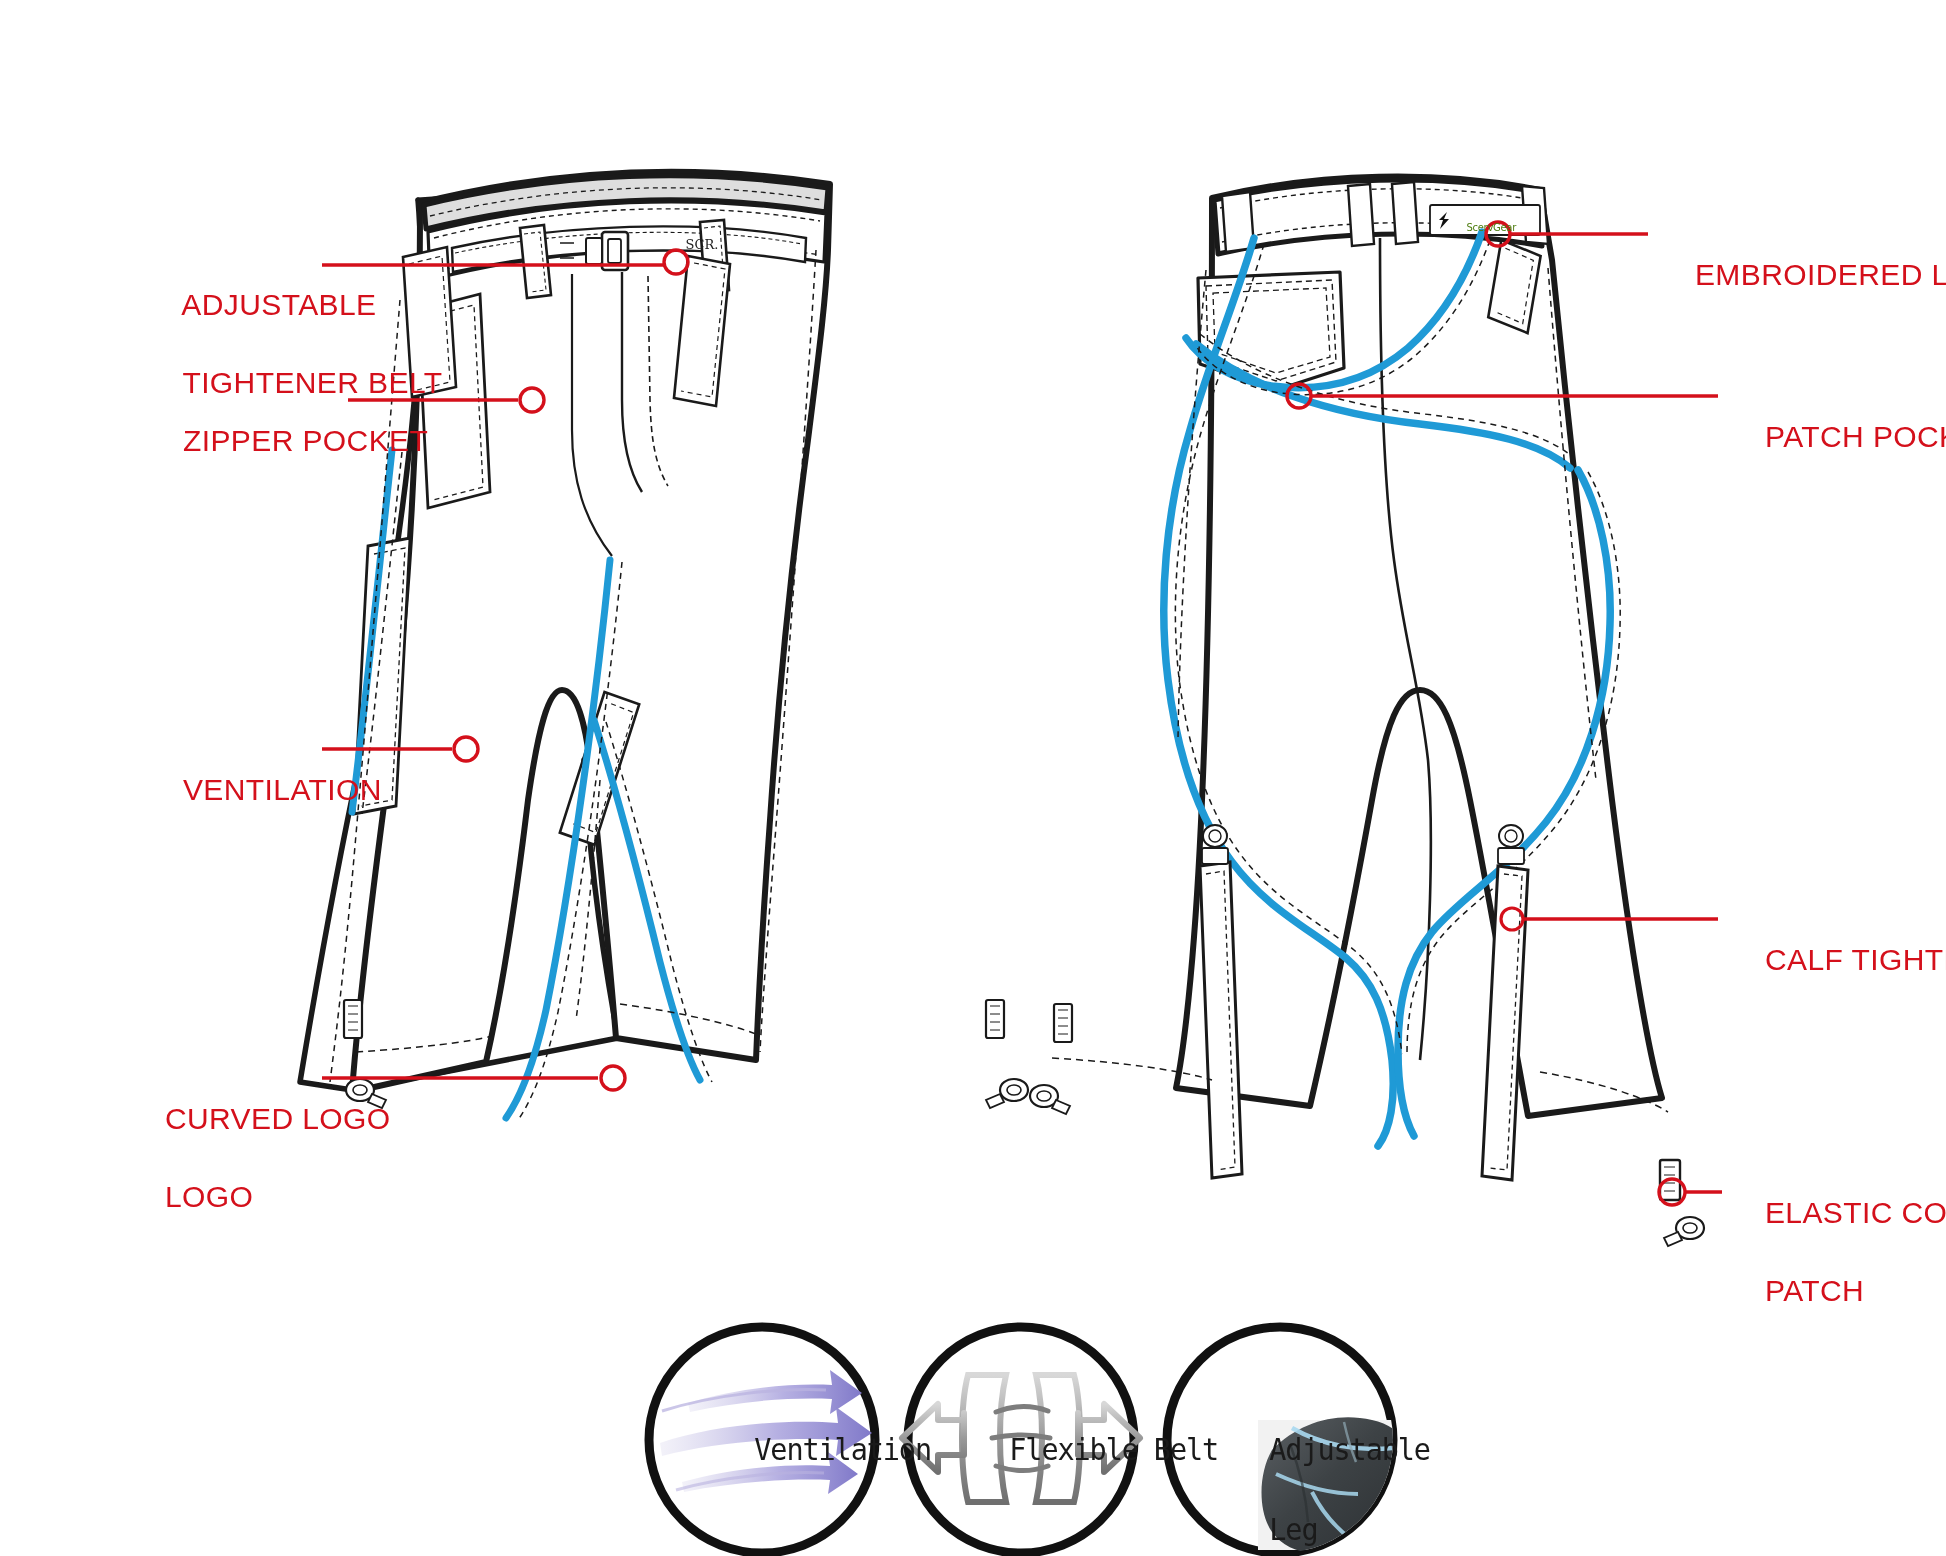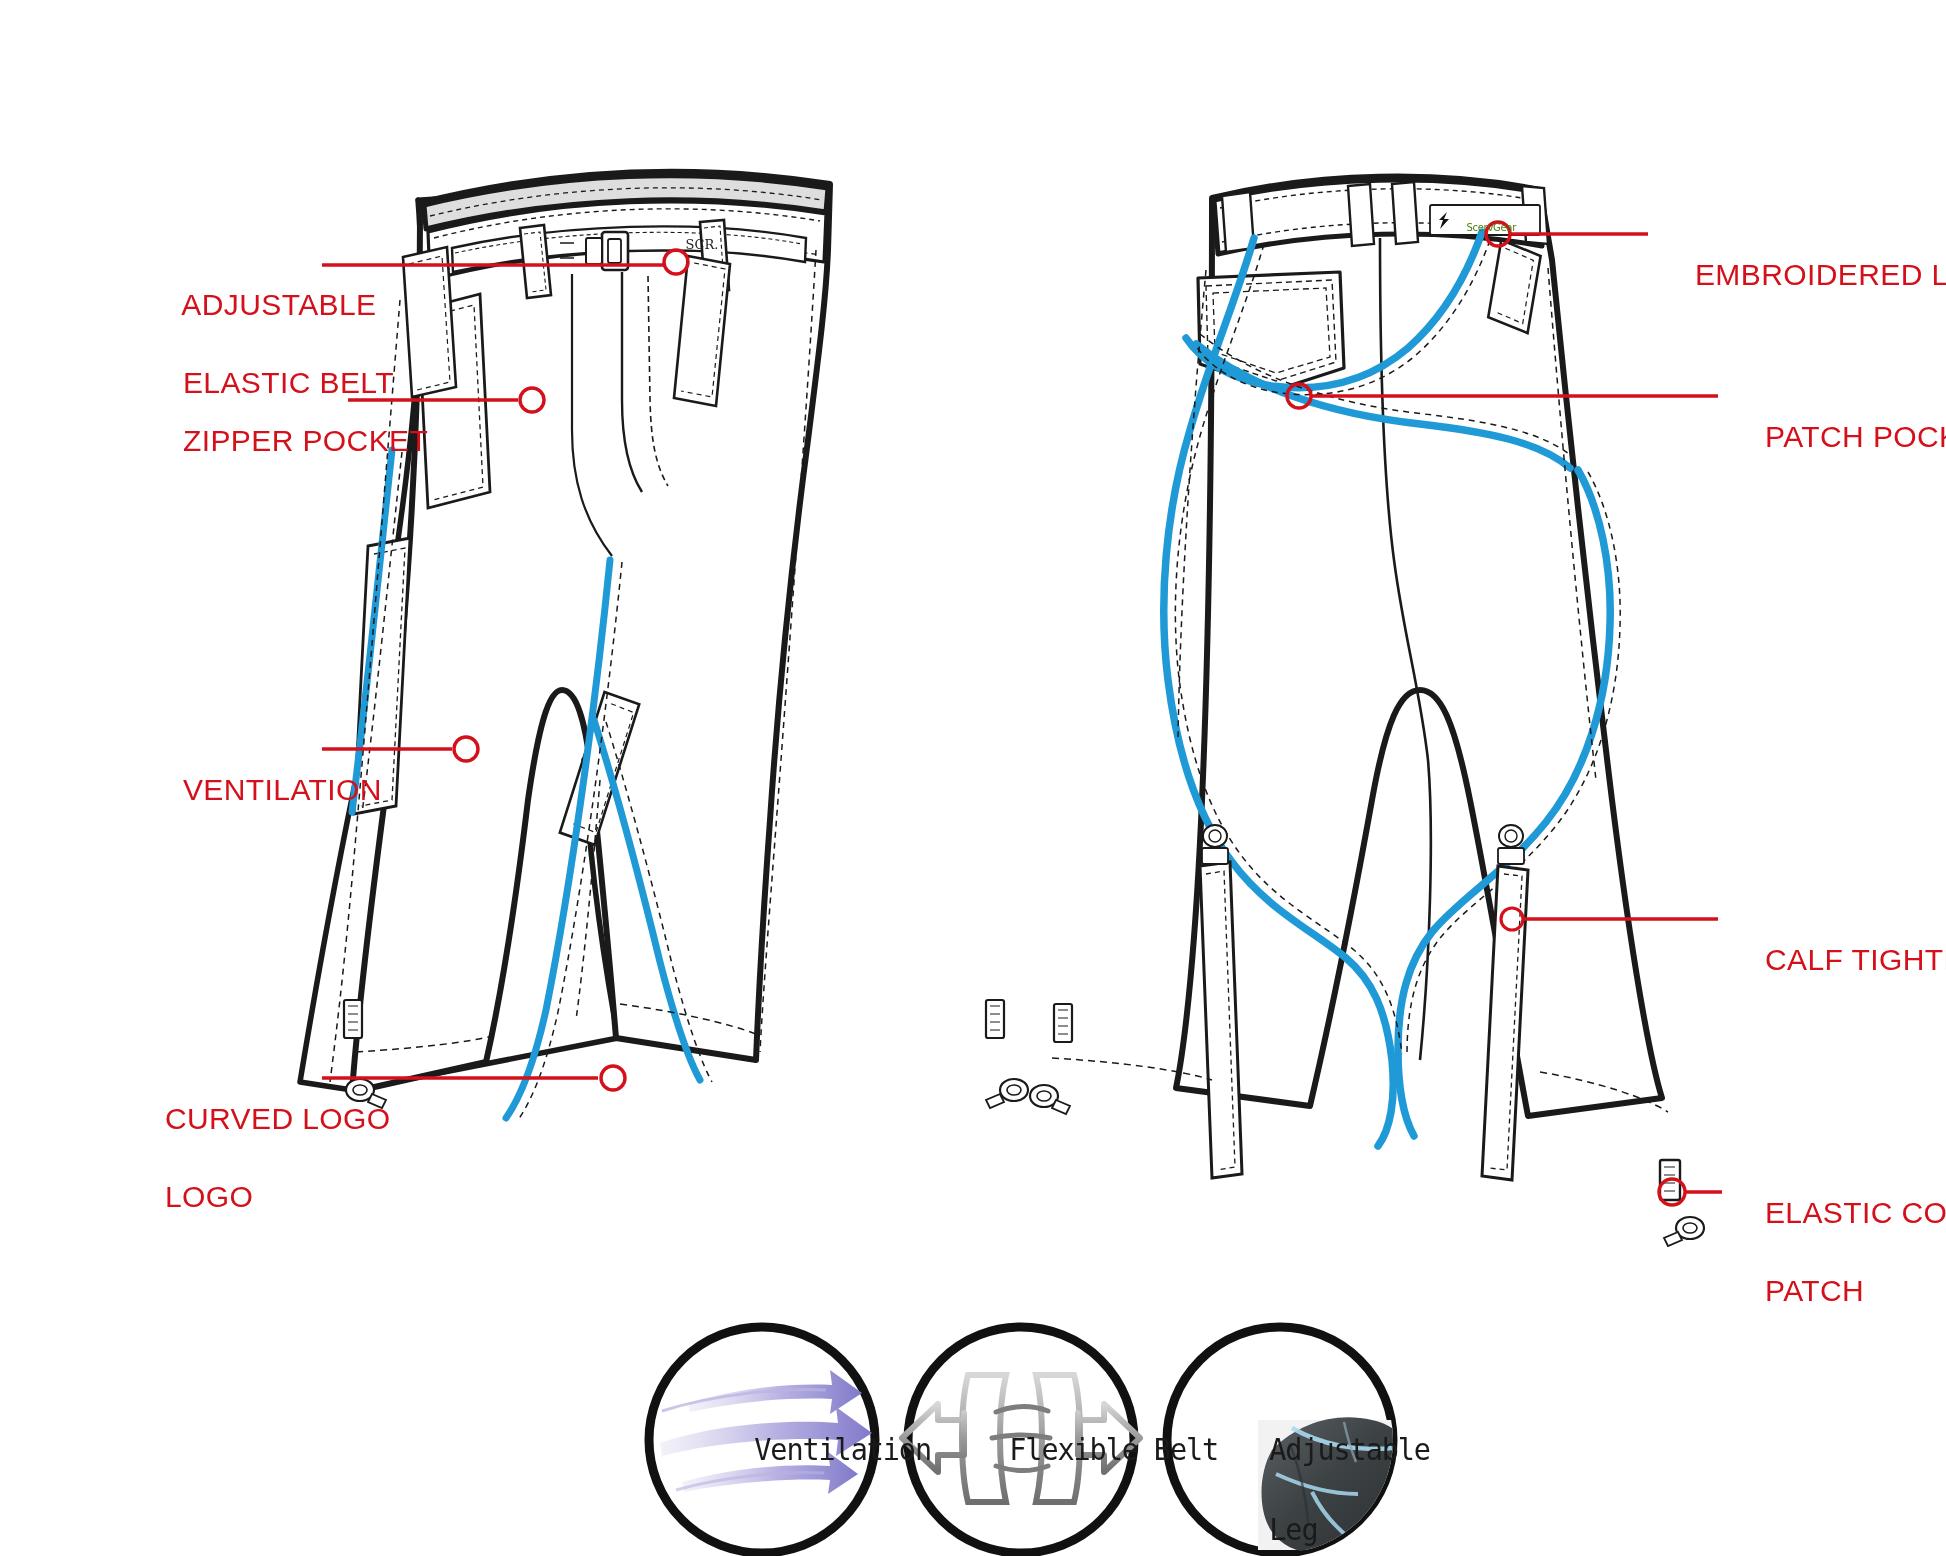--- a/index.html
+++ b/index.html
@@ -383,21 +383,21 @@
           <path d="M1344,1422 C 1348,1440 1352,1452 1356,1462" fill="none" stroke="#8fa8b4" stroke-width="2.5" opacity="0.7"></path>
           <path d="M1290,1444 C 1300,1470 1306,1496 1308,1522" fill="none" stroke="#2a2e31" stroke-width="2.5" opacity="0.6"></path>
           <path d="M1360,1540 C 1378,1542 1392,1534 1394,1520 C 1396,1508 1386,1500 1376,1504" fill="none" stroke="#3a3e42" stroke-width="3"></path>
         </g>
       </g>
     </g>
   </svg>
 
   <div class="anno-text leftal" style="left:148px; top:246px;">
     <span>ADJUSTABLE</span><br>
-    <span>ELASTIC BELT</span>
+    <span>TIGHTENER BELT</span>
   </div>
 
   <div class="anno-text leftal" style="left:148px; top:382px;">
     <span>ZIPPER POCKET</span>
   </div>
 
   <div class="anno-text leftal" style="left:148px; top:731px;">
     <span>VENTILATION</span>
   </div>
 

